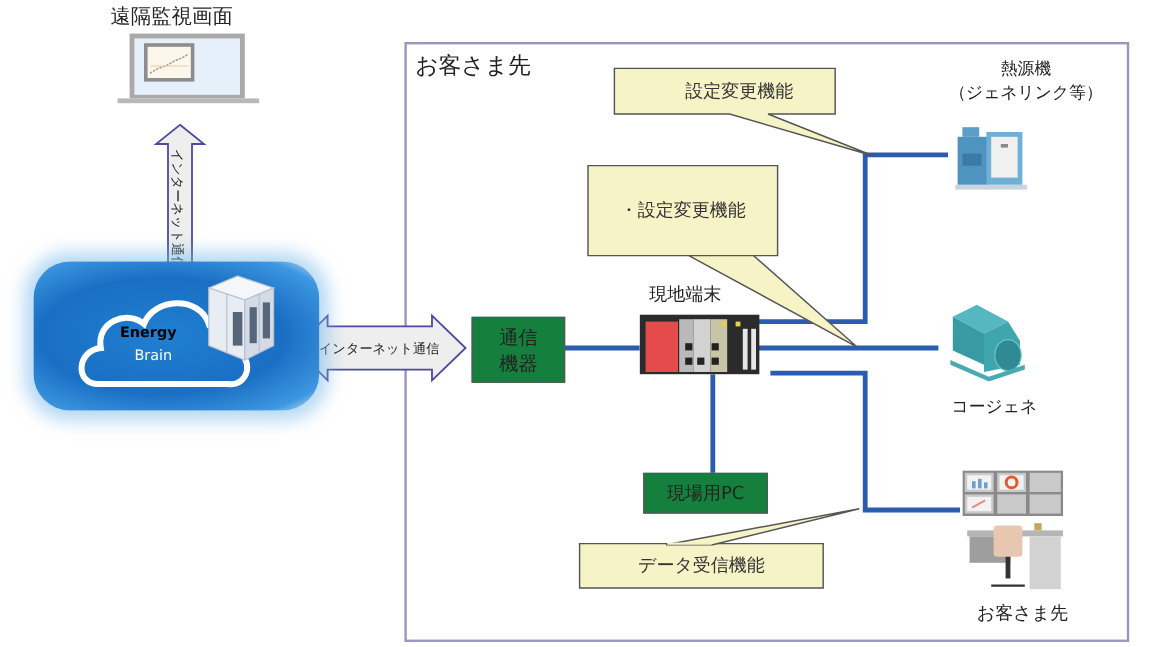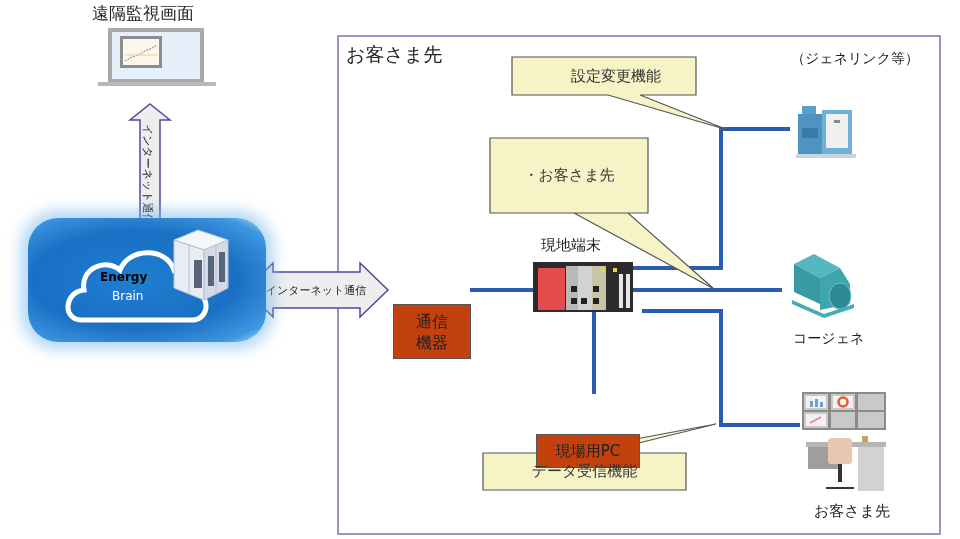--- a/index.html
+++ b/index.html
@@ -1,21 +1,21 @@
 <!DOCTYPE html>
 <html><head>
 <meta charset="utf-8">
 <style>
   html, body { margin:0; padding:0; background:#ffffff; }
   body { width:960px; height:539px; position:relative; overflow:hidden;
          font-family:"DejaVu Sans","Liberation Sans",sans-serif; color:#222; }
   .abs { position:absolute; }
   .lbl { position:absolute; white-space:nowrap; color:#222; }
-  .box { position:absolute; border:1.5px solid #555; background:#c2410c; box-sizing:border-box;
-         display:flex; align-items:center; justify-content:center; text-align:right;margin-top:40px; }
+  .box { position:absolute; border:1.5px solid #555; background:#15803d; box-sizing:border-box;
+         display:flex; align-items:center; justify-content:center; text-align:right; }
   .callout-text { position:absolute; display:flex; flex-direction:column; align-items:center; justify-content:center;
                   font-size:15px; color:#333; white-space:nowrap; }
   svg text { font-family:"DejaVu Sans","Liberation Sans",sans-serif; }
 </style>
 </head>
 <body>
 
 <div class="abs" style="left:337px;top:35px;width:604px;height:500px;border:2px solid #9a96c4;box-sizing:border-box;"></div>
 <div class="lbl" style="left:346px;top:42px;font-size:19px;">お客さま先</div>
 
@@ -108,25 +108,26 @@
       <rect x="48" y="36" width="6" height="6"></rect>
       <rect x="60" y="24" width="6" height="6"></rect>
       <rect x="60" y="36" width="6" height="6"></rect>
     </g>
 </svg>
 
 <div class="box" style="left:536px;top:394px;width:104px;height:34px;font-size:15px;">現場用PC</div>
 
 <div class="callout-text" style="left:524px;top:57px;width:184px;height:38px;">設定変更機能</div>
 <div class="callout-text" style="left:490px;top:142px;width:158px;height:66px;line-height:30px;">
-  <span>・お客さま先</span>
+  <span>・設定変更機能</span>
 </div>
 <div class="callout-text" style="left:483px;top:453px;width:203px;height:37px;">データ受信機能</div>
 
 <div class="lbl" style="left:780px;top:48px;width:150px;text-align:center;font-size:14px;line-height:20px;">
+  <div>熱源機</div>
   <div>（ジェネリンク等）</div>
 </div>
 <svg class="abs" style="left:796px;top:98px;" width="62" height="62">
   <rect x="6" y="8" width="14" height="8" fill="#5a9fc8"></rect>
   <rect x="2" y="16" width="26" height="40" fill="#4f93c0"></rect>
   <rect x="26" y="12" width="30" height="44" fill="#6fb0d8"></rect>
   <rect x="30" y="16" width="22" height="34" fill="#f0f0f0"></rect>
   <rect x="38" y="22" width="6" height="3" fill="#888"></rect>
   <rect x="6" y="30" width="16" height="10" fill="#3b7aa6"></rect>
   <rect x="0" y="56" width="60" height="4" fill="#c9d5de"></rect>

